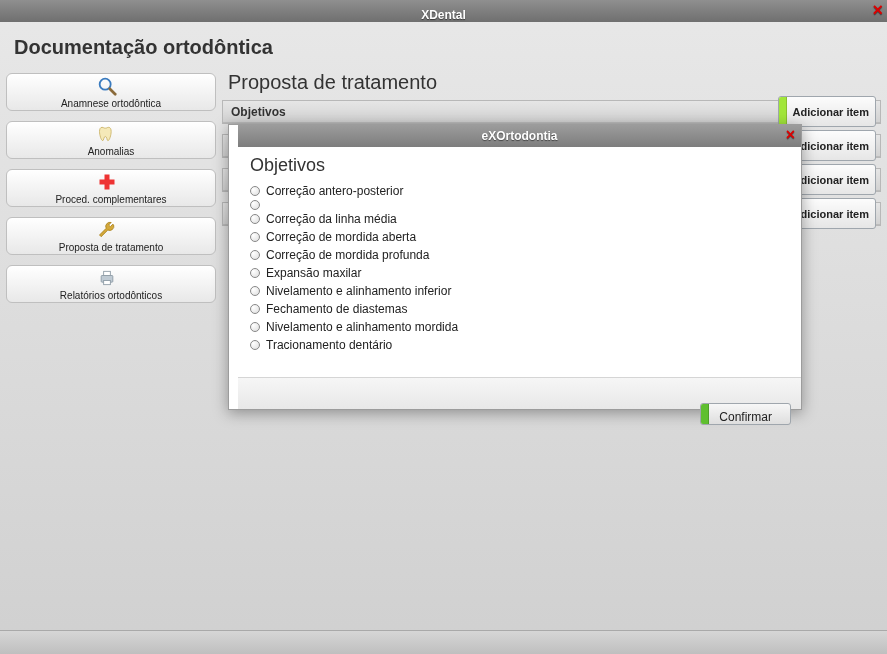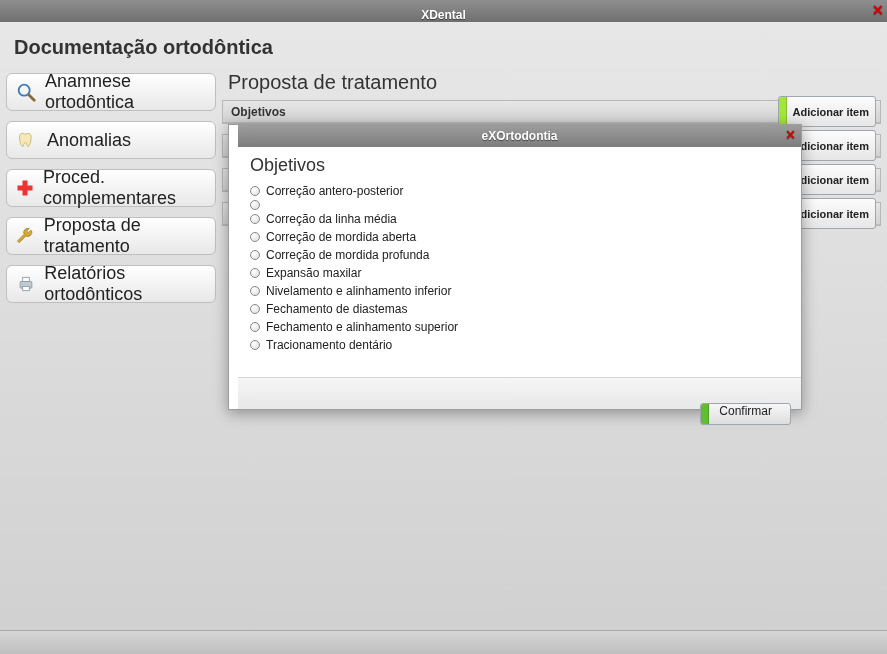--- a/index.html
+++ b/index.html
@@ -43,23 +43,24 @@
     display: flex; flex-direction: column; gap: 10px;
     padding-top: 6px;
   }
   .side-btn {
     display: flex; align-items: center;
     height: 38px;
     background: linear-gradient(to bottom, #ffffff, #e8e8e8);
     border: 1px solid #bfbfbf;
     border-radius: 6px;
     padding: 0 8px;
-    font-size: 18px; color: #222;
+    font-size: 10px; color: #222;
     cursor: pointer;
     box-shadow: 0 1px 1px rgba(255,255,255,0.6) inset;
+    flex-direction: column;
   }
   .side-btn .icon {
     width: 24px; height: 24px; margin-right: 8px;
     display: inline-flex; align-items: center; justify-content: center;
   }
 
   .main {
     flex: 1; display: flex; flex-direction: column;
     padding: 0 6px;
     min-width: 0;
@@ -159,21 +160,21 @@
   }
   .dlg-foot {
     height: 32px;
     border-top: 1px solid #d5d5d5;
     display: flex; align-items: center; justify-content: flex-end;
     padding: 0 10px;
     background: linear-gradient(to bottom, #f6f6f6, #e8e8e8);
   }
   .confirm-btn {
     height: 22px;
-    display: inline-flex; align-items: flex-start;
+    display: inline-flex; align-items: flex-end;
     background: linear-gradient(to bottom, #f7f7f7, #dedede);
     border: 1px solid #9fa6ad;
     border-radius: 3px;
     font-size: 12px; color: #222;
     cursor: pointer;
     padding: 0 18px 0 0;
     margin-top: 40px;
   }
   .confirm-btn .tag {
     width: 8px; height: 100%;
@@ -338,21 +339,21 @@
           <div class="opt">
             <span class="radio"></span>
             <span>Nivelamento e alinhamento inferior</span>
           </div>
           <div class="opt">
             <span class="radio"></span>
             <span>Fechamento de diastemas</span>
           </div>
           <div class="opt">
             <span class="radio"></span>
-            <span>Fechamento e alinhamento superior</span>
+            <span>Nivelamento e alinhamento mordida</span>
           </div>
           <div class="opt">
             <span class="radio"></span>
             <span>Tracionamento dentário</span>
           </div>
         </div>
     </div>
     <div class="dlg-foot">
       <span class="confirm-btn">
         <span class="tag"></span>

